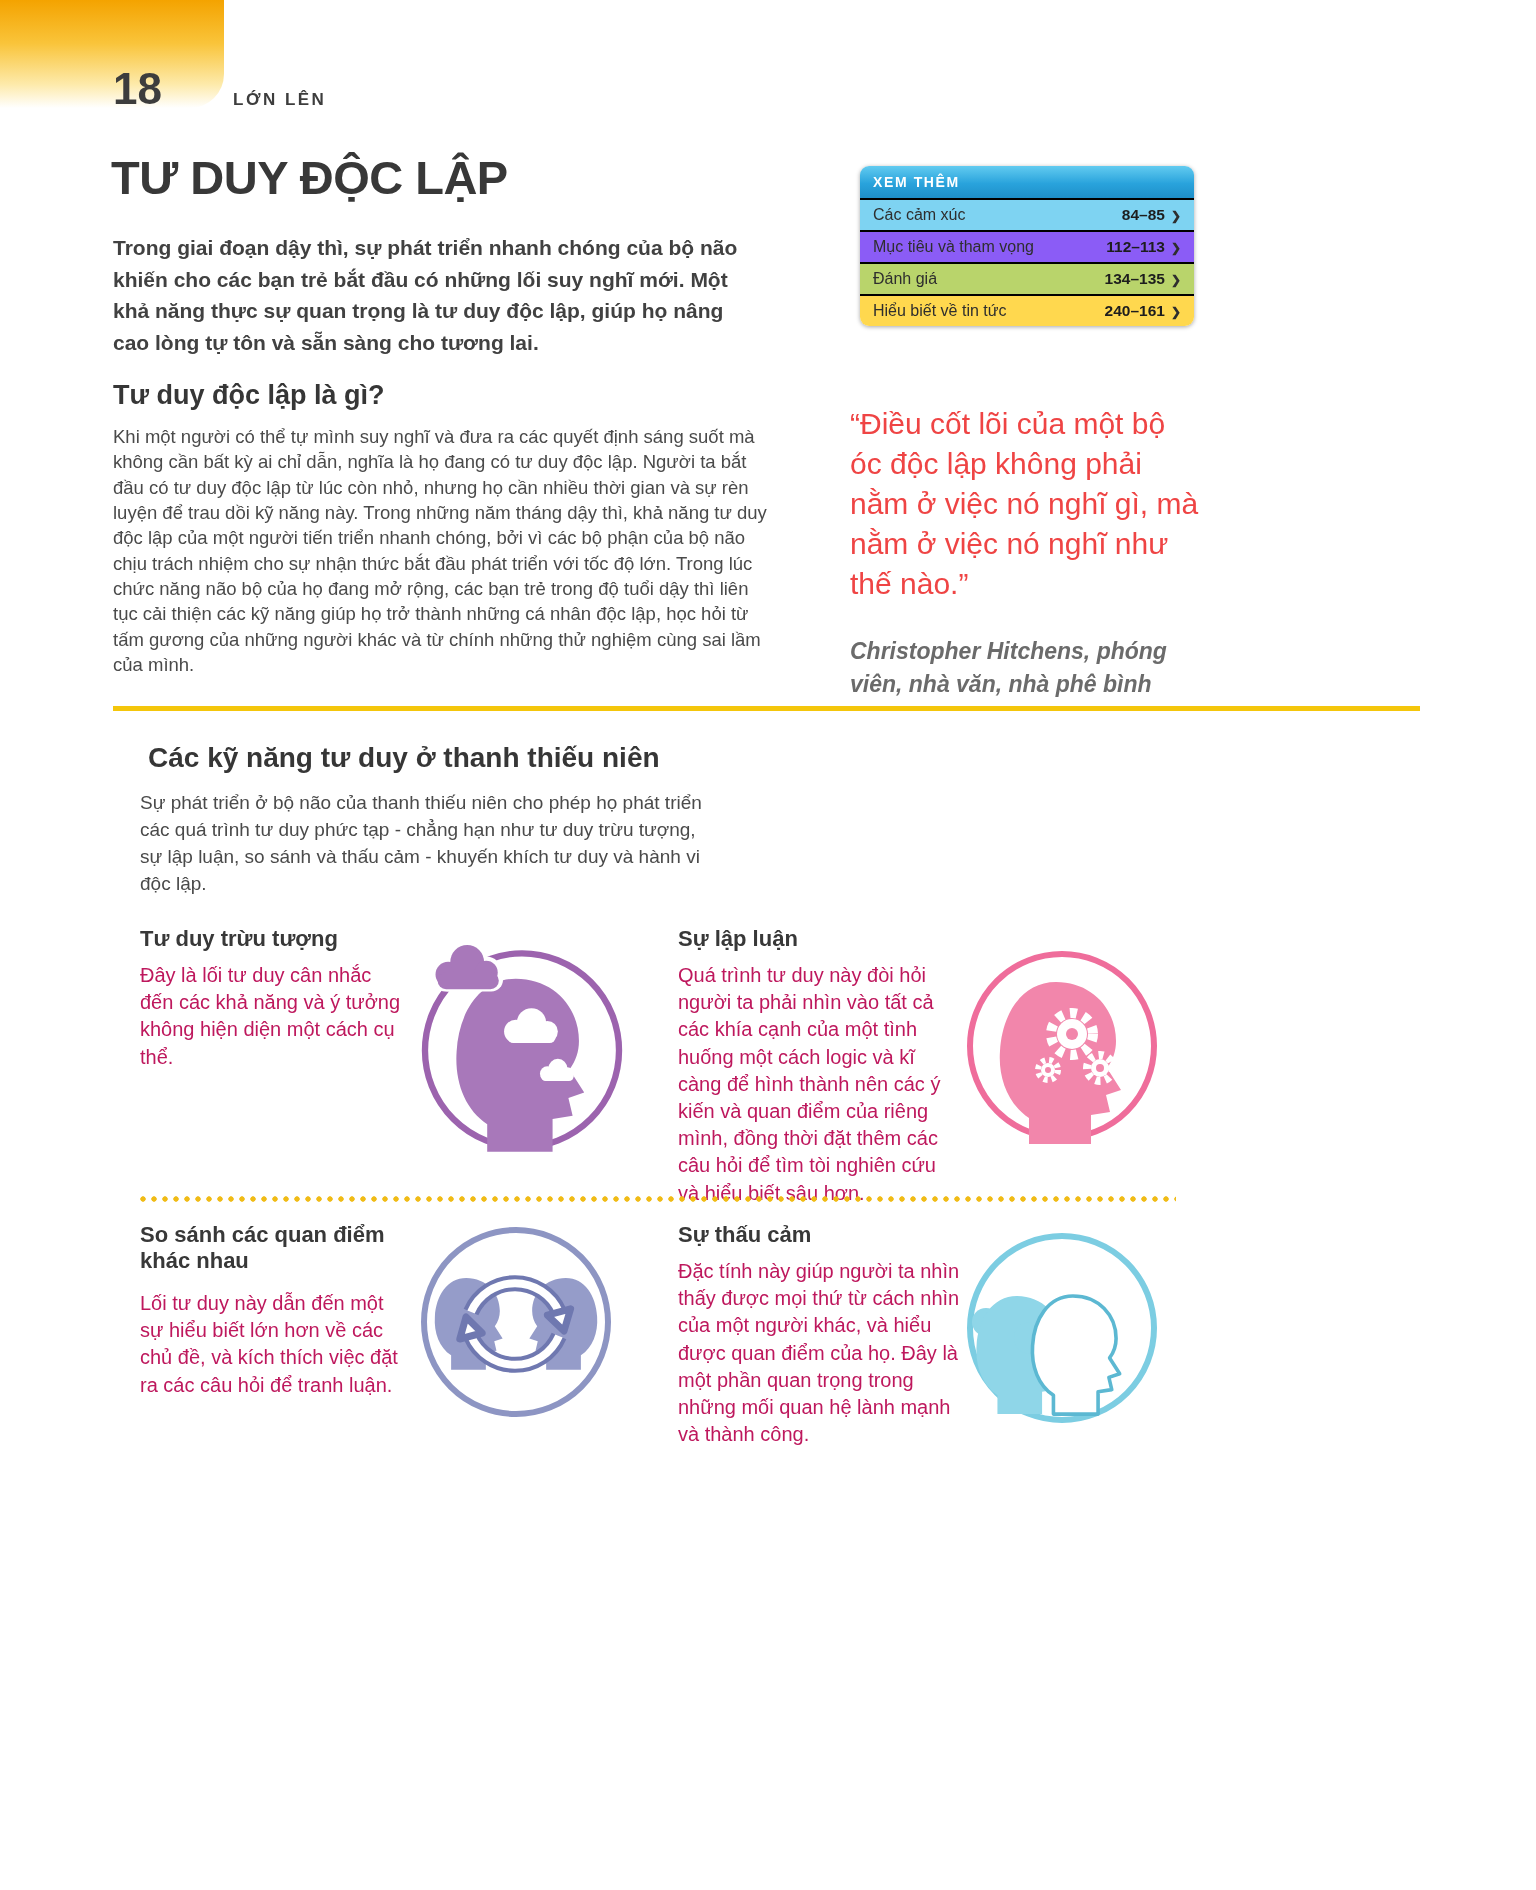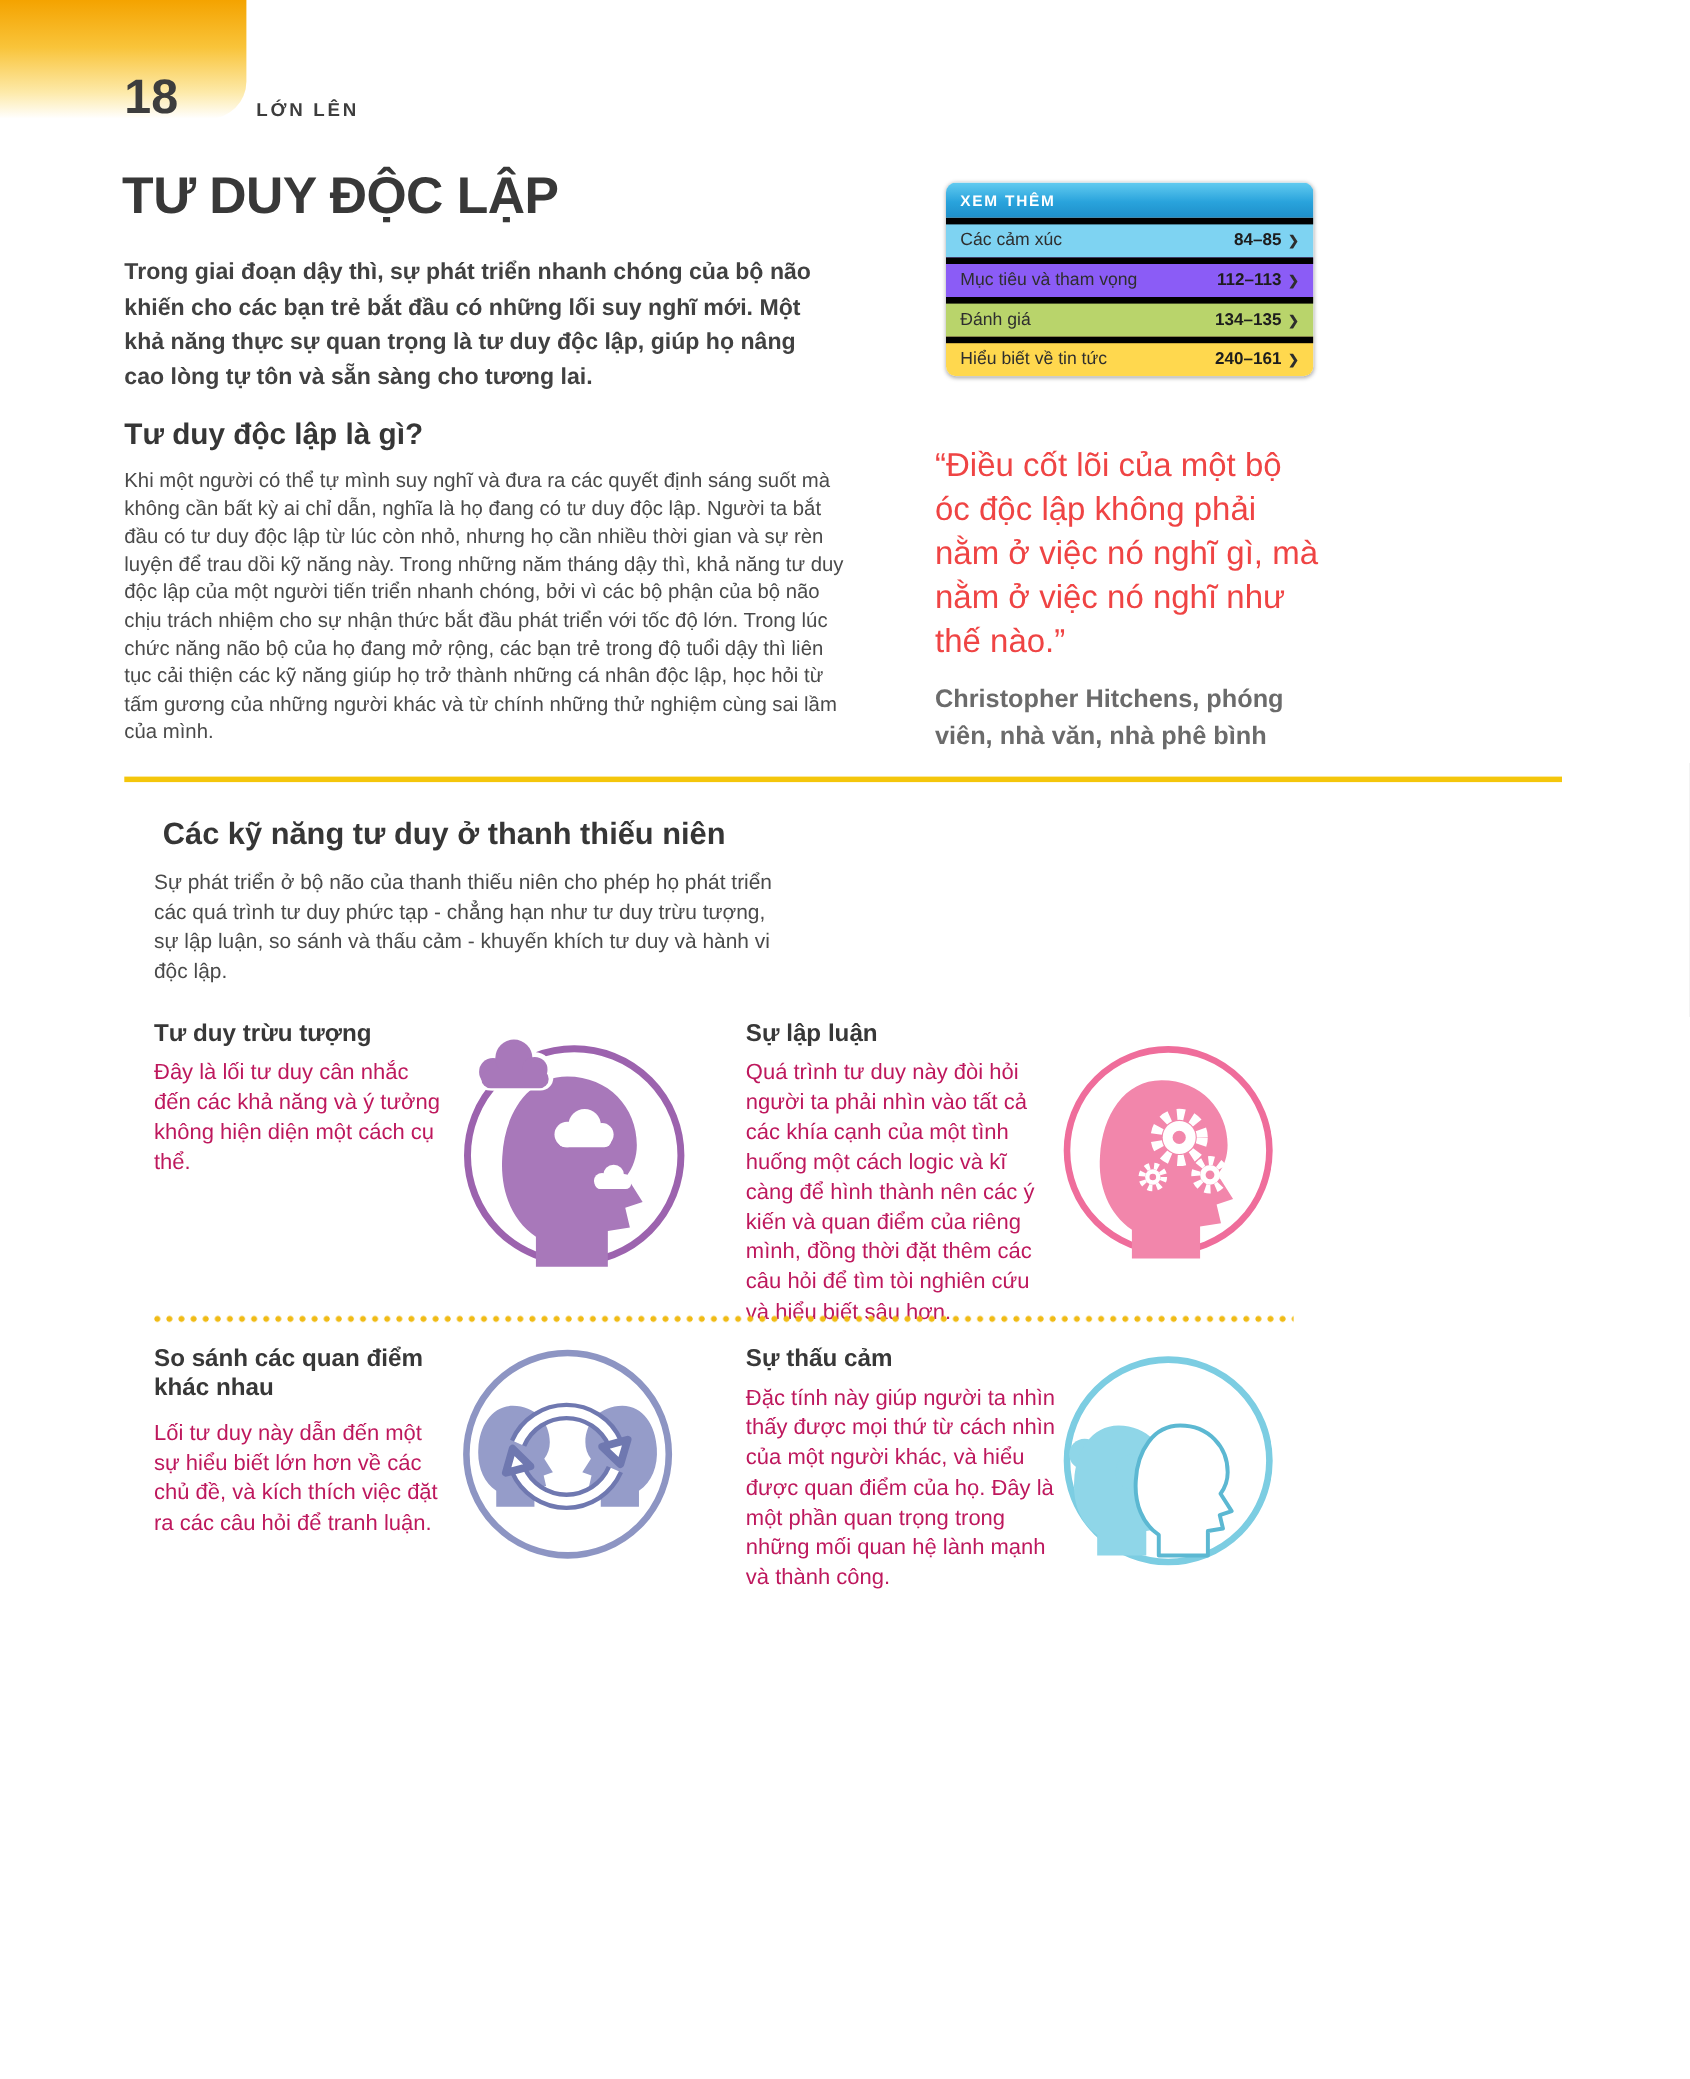--- a/index.html
+++ b/index.html
@@ -15,31 +15,31 @@
 
   .title{position:absolute;left:111px;top:150px;font-size:47px;font-weight:bold;letter-spacing:-0.5px;color:#383838;margin:0;}
   .intro{position:absolute;left:113px;top:232px;width:652px;font-size:21px;font-weight:bold;line-height:1.5;color:#414141;margin:0;}
 
   
   .see-also{position:absolute;left:860px;top:166px;width:334px;border-radius:9px;overflow:hidden;
             box-shadow:0 1px 4px rgba(0,0,0,.35);}
   .sa-header{height:32px;line-height:32px;padding:0 13px;font-size:14px;font-weight:bold;letter-spacing:1.6px;
              color:#ffffff;background:linear-gradient(180deg,#62cbf0 0%,#29a3dc 55%,#1e8fc9 100%);}
   .sa-row{height:30px;display:flex;align-items:center;justify-content:space-between;
-          padding:0 13px;border-top:6px solid #000000;}
+          padding:0 13px;border-top:2px solid #000000;}
   .sa-label{font-size:16px;color:#2e2e2e;}
   .sa-pages{font-size:15.5px;font-weight:bold;color:#1d1d1d;}
   .sa-arrow{font-size:12px;font-weight:bold;color:#2e2e2e;margin-left:6px;}
 
   .h2{position:absolute;left:113px;top:380px;font-size:27px;font-weight:bold;color:#363636;margin:0;}
   .body-text{position:absolute;left:113px;top:424px;width:662px;font-size:18.5px;line-height:1.37;color:#4a4a4a;margin:0;}
 
   .quote-block{position:absolute;left:850px;top:404px;width:354px;}
   .quote-text{font-size:30px;line-height:1.33;color:#ef4444;margin:0;}
-  .quote-attr{font-size:23px;font-weight:bold;line-height:1.42;color:#6b6b6b;margin:16px 0 0 0;}
+  .quote-attr{font-size:23px;font-weight:bold;line-height:1.42;color:#6b6b6b;margin:32px 0 0 0;font-style:italic;}
 
   .divider{position:absolute;left:113px;top:706px;width:1307px;height:5px;background:#f4c60b;}
 
   .h2b{position:absolute;left:148px;top:742px;font-size:28px;font-weight:bold;color:#363636;margin:0;}
   .skills-intro{position:absolute;left:140px;top:790px;width:580px;font-size:19px;line-height:1.42;color:#4a4a4a;margin:0;}
 
   .blk-title{position:absolute;font-size:22px;font-weight:bold;color:#383838;margin:0;line-height:1.18;}
   .blk-text{position:absolute;font-size:20px;line-height:1.36;color:#be185d;margin:0;}
   .icon-wrap{position:absolute;}
   .icon-wrap svg{display:block;}

